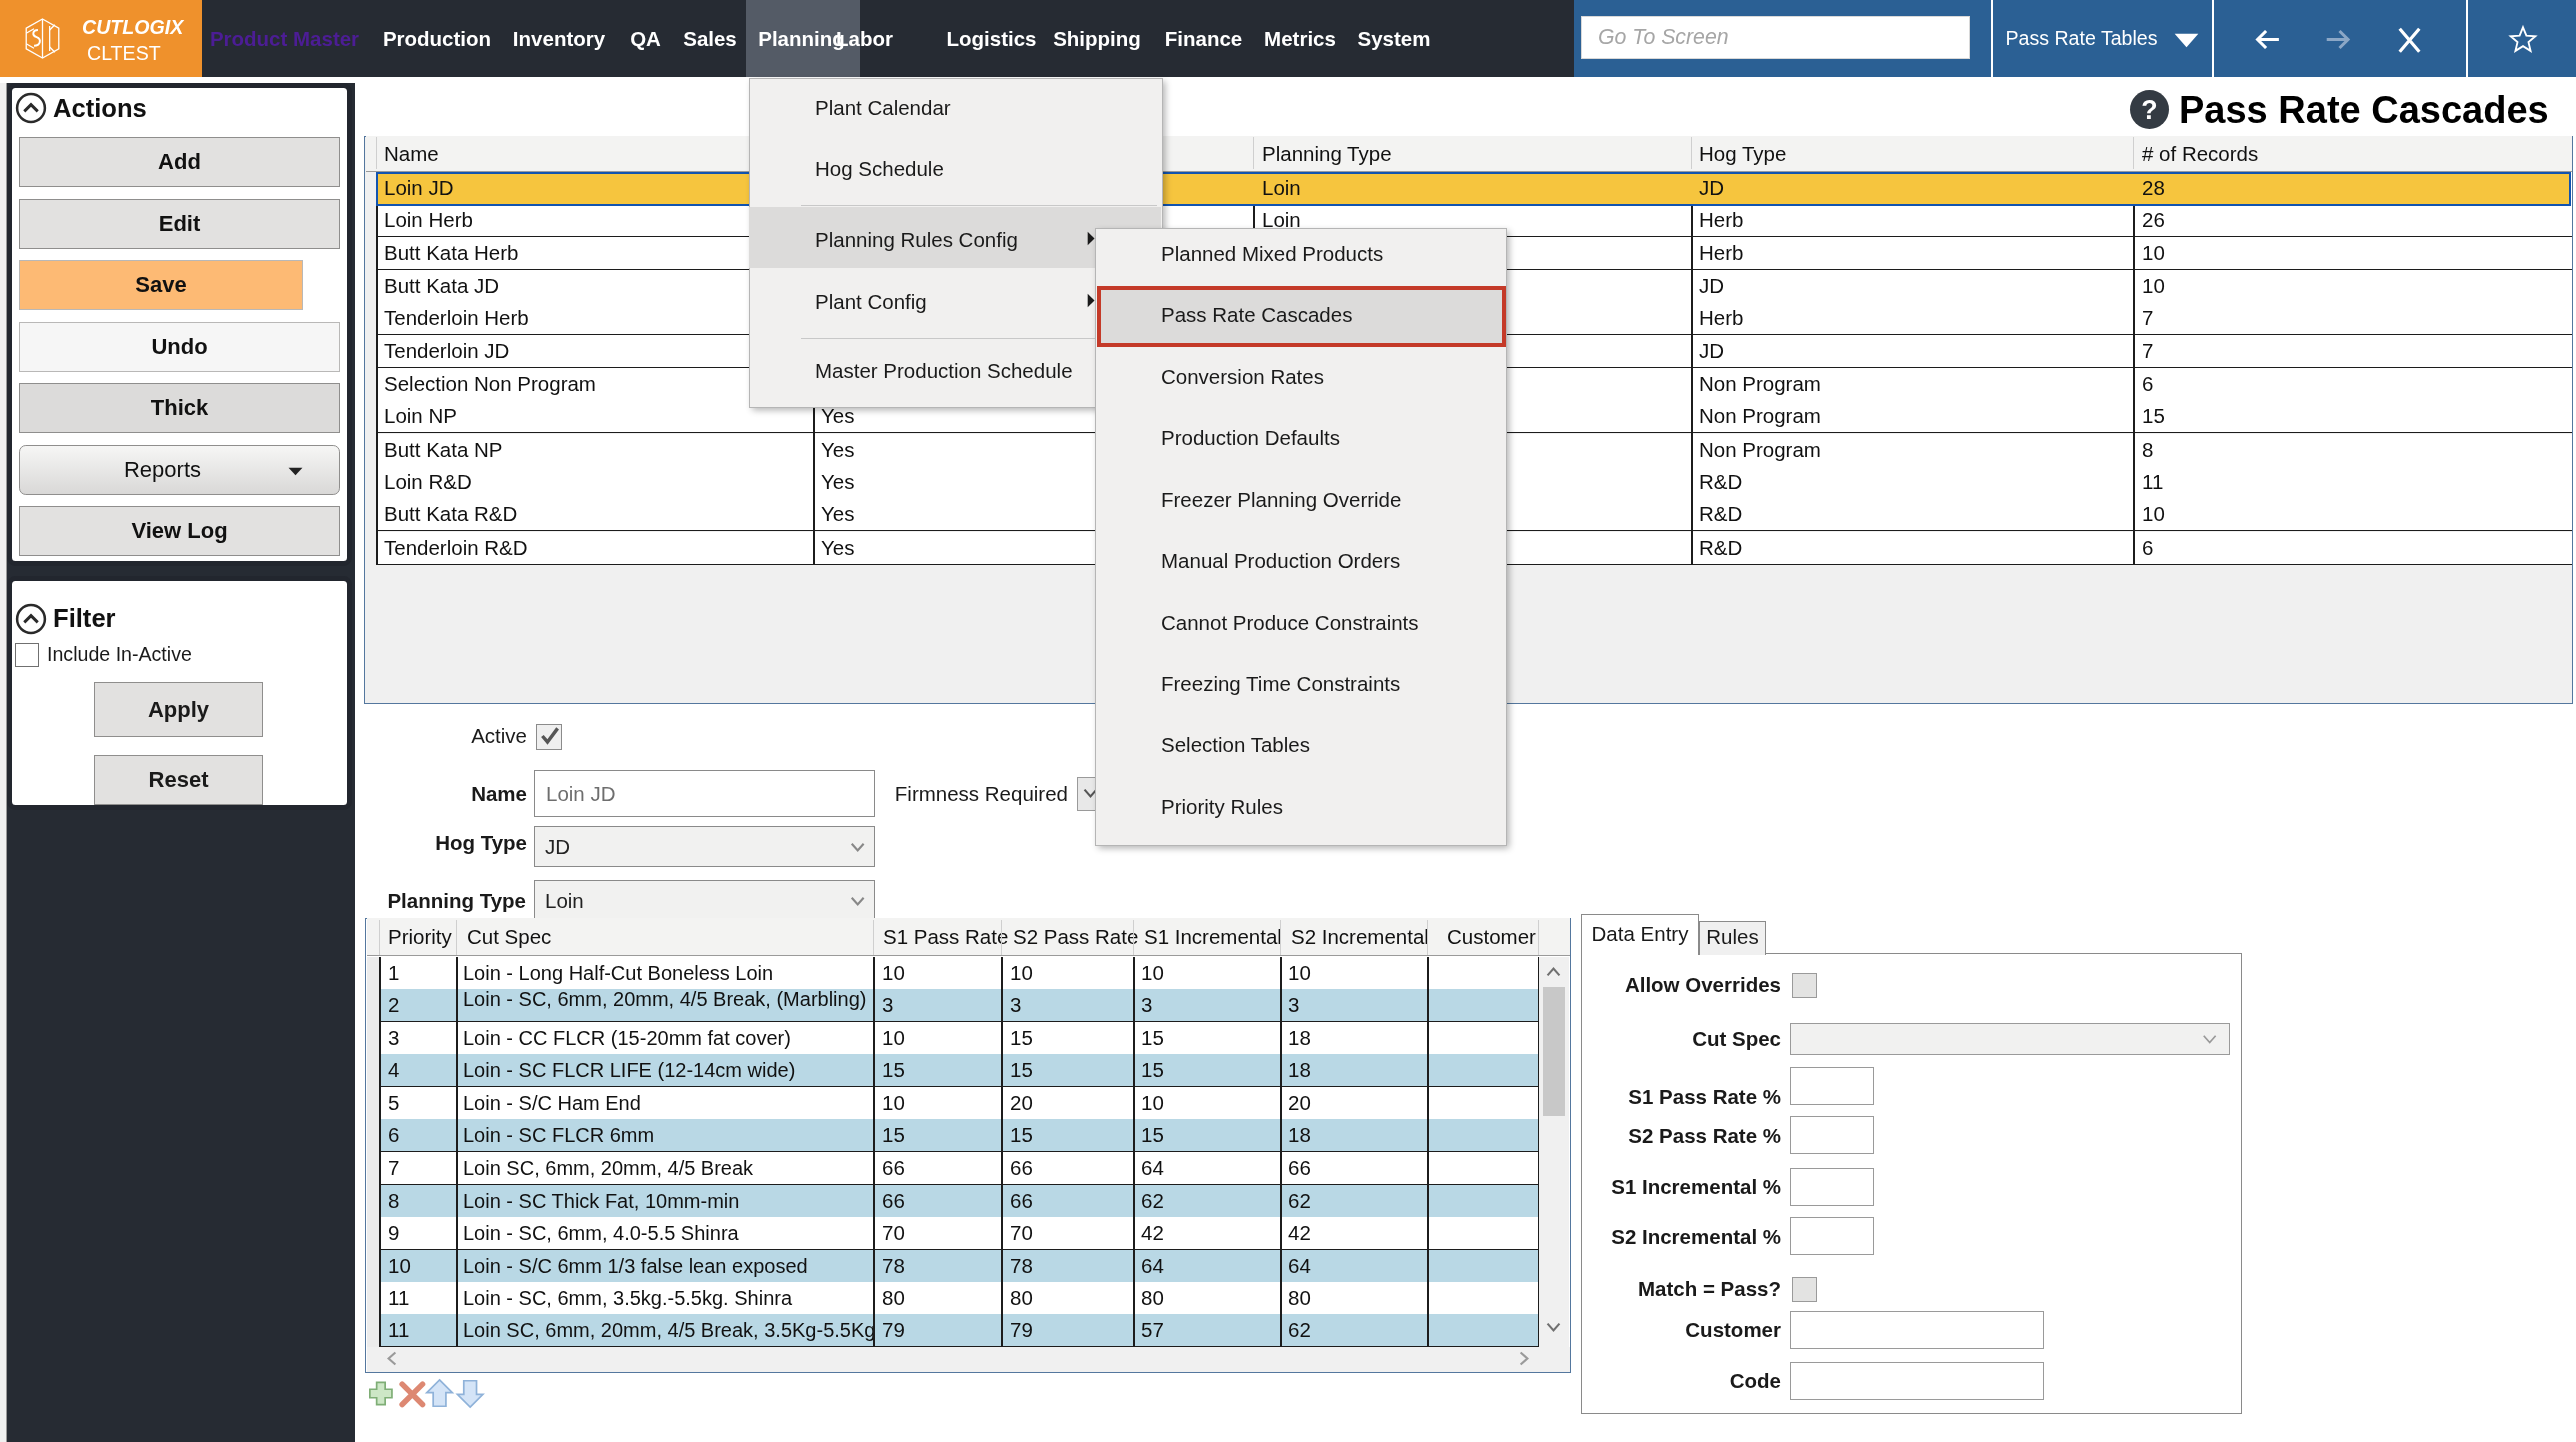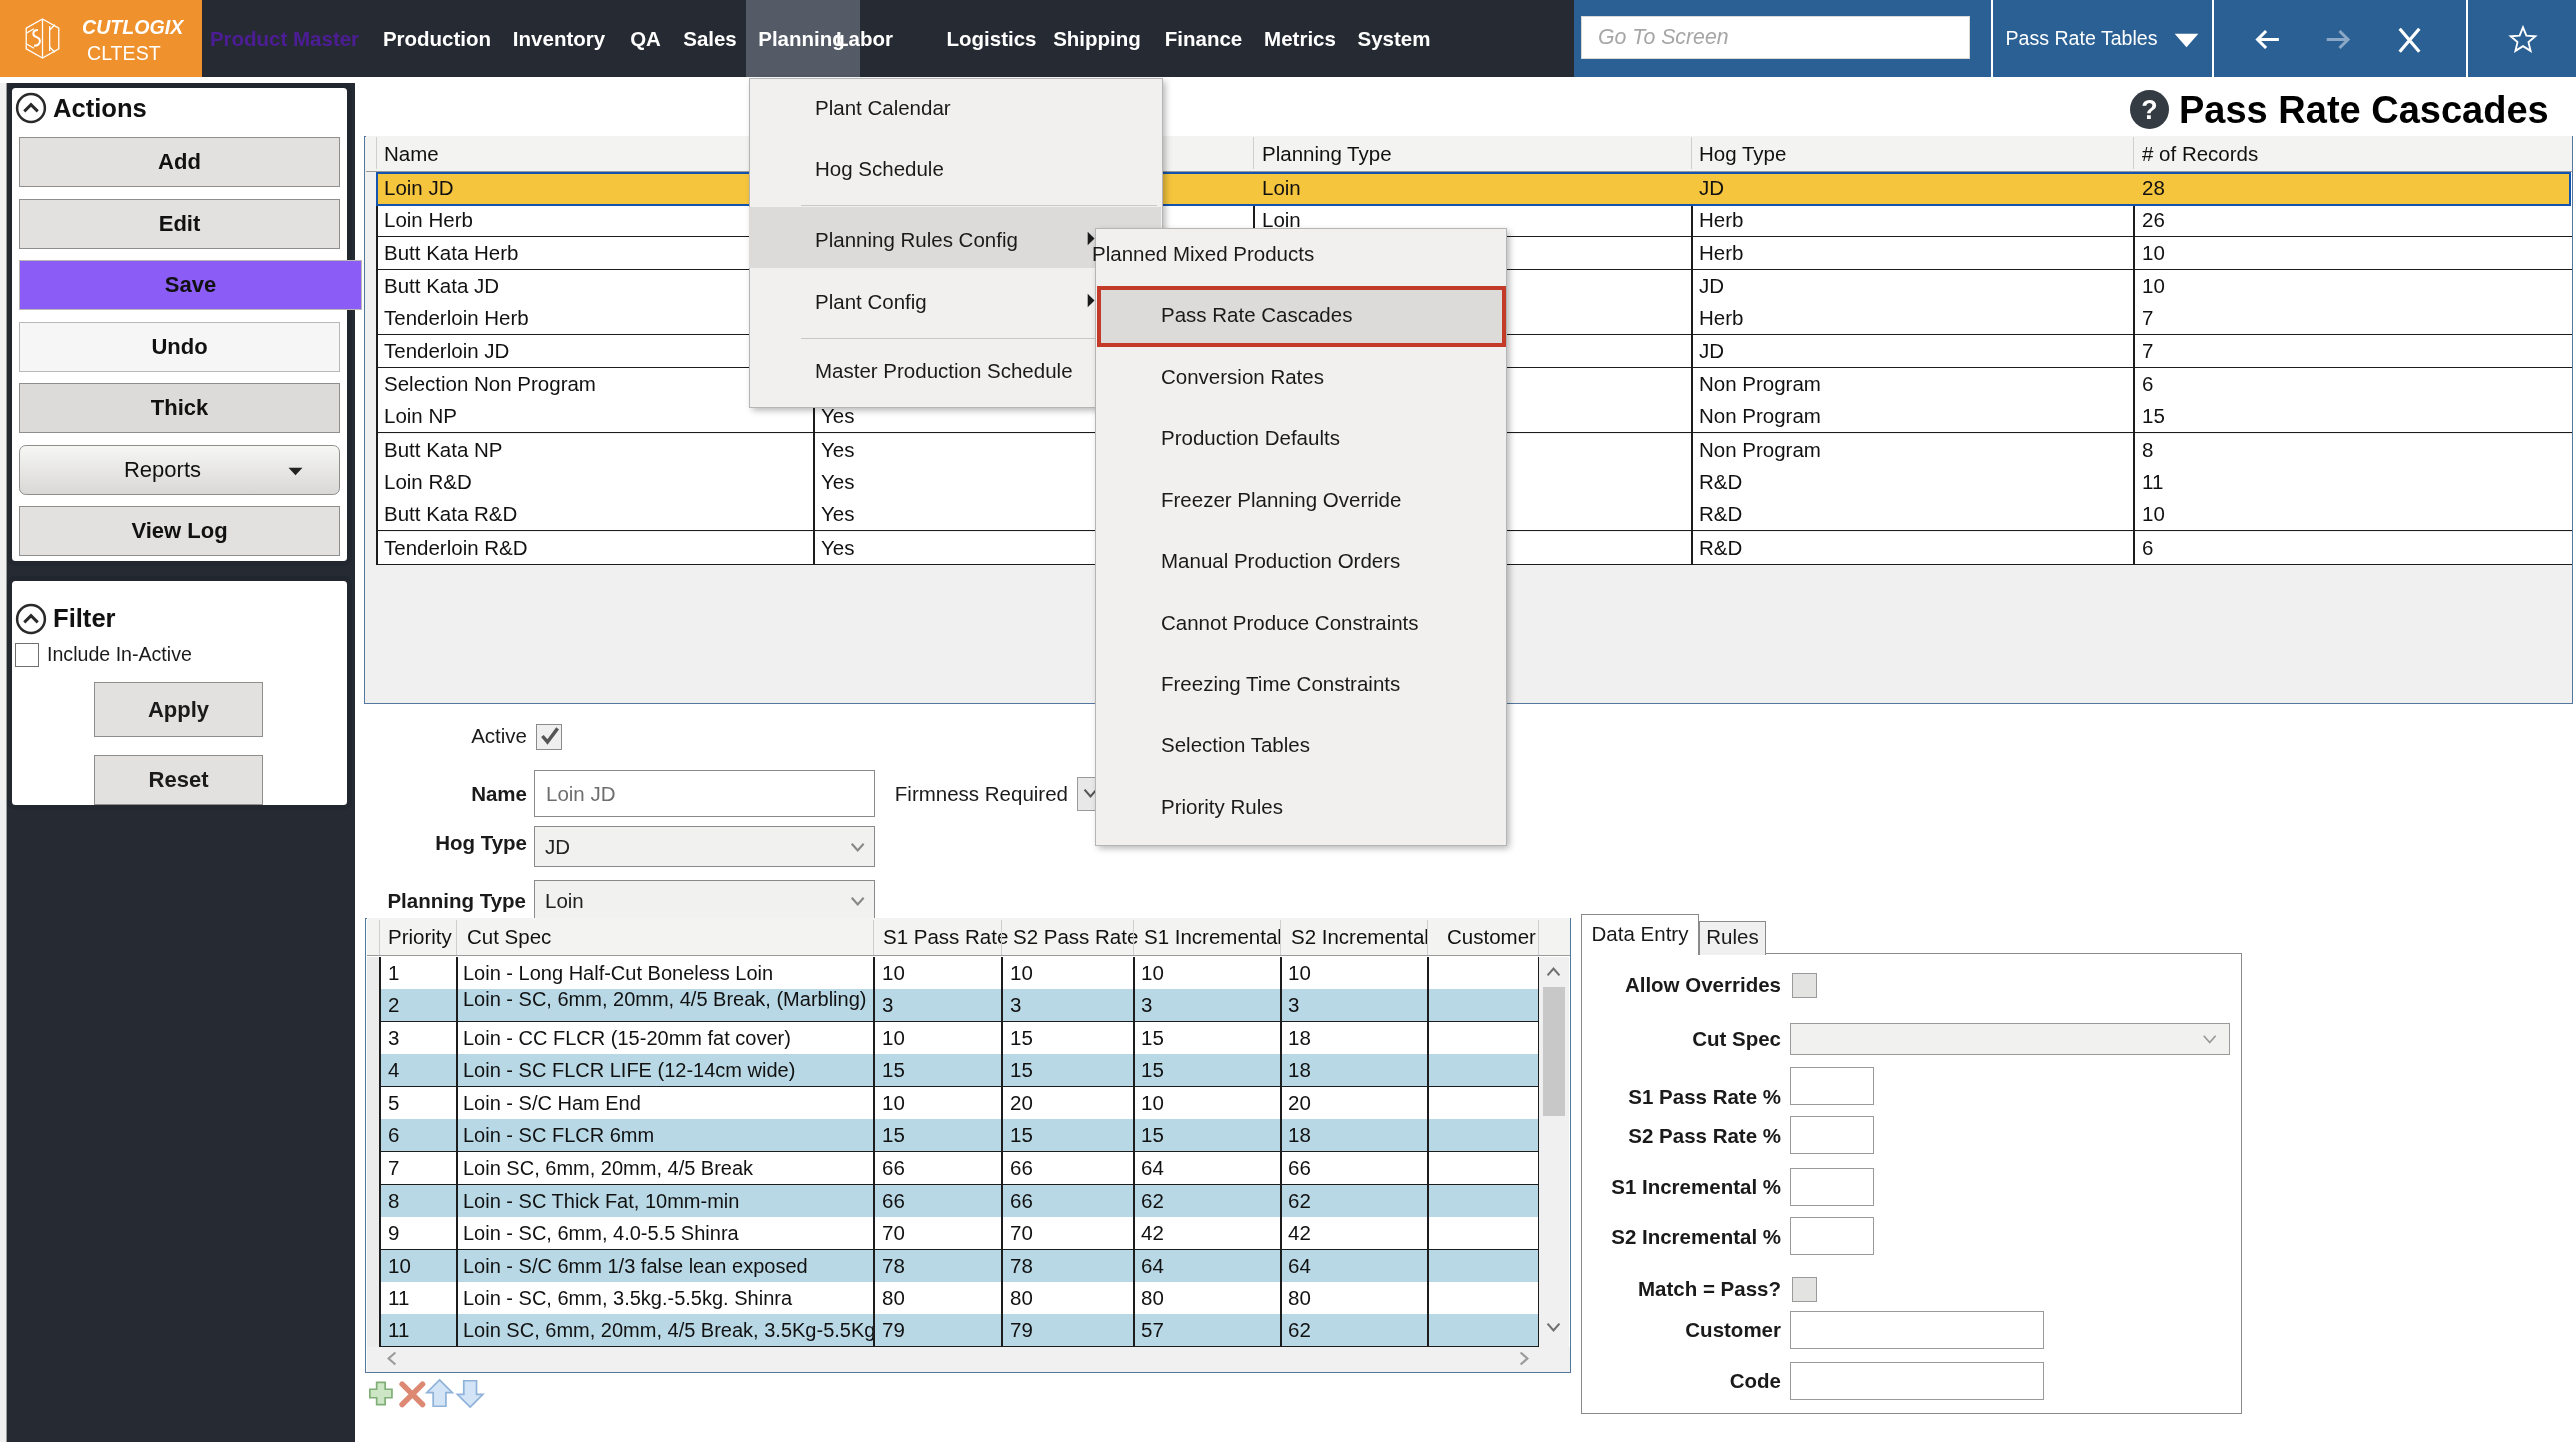--- a/index.html
+++ b/index.html
@@ -63,21 +63,21 @@
 <div style="left:0px;top:83px;width:6.8px;height:1360px;background:#f0f0f0;border-right:0.9px solid #999;"></div>
 <div style="left:6.8px;top:83px;width:348px;height:1360px;background:#262b33;"></div>
 <div style="left:6.8px;top:83px;width:345px;height:483px;background:#fff;border:5.1px solid #22262e;border-radius:8.5px;"></div>
 <svg style="left:15.4px;top:92px" width="32" height="32" viewBox="0 0 38 38">
     <circle cx="19" cy="19" r="16.5" fill="#fff" stroke="#2a2a2a" stroke-width="3"></circle>
     <path d="M11 23 L19 15 L27 23" fill="none" stroke="#2a2a2a" stroke-width="3.5"></path>
   </svg>
 <div style="left:53px;top:88px;width:171px;height:41px;display:flex;align-items:center;font-weight:bold;font-size:25.6px;color:#111;">Actions</div>
 <div style="left:19px;top:137px;width:321px;height:50px;display:flex;align-items:center;background:#e2e1e0;border:1.7px solid #8f8e8d;font-weight:bold;font-size:22px;justify-content:center;color:#111;">Add</div>
 <div style="left:19px;top:199px;width:321px;height:50px;display:flex;align-items:center;background:#e2e1e0;border:1.7px solid #8f8e8d;font-weight:bold;font-size:22px;justify-content:center;color:#111;">Edit</div>
-<div style="left:19px;top:260px;width:343px;height:50px;display:flex;align-items:center;background:#8b5cf6;border:1.7px solid #b9b8b7;font-weight:bold;font-size:22px;justify-content:center;color:#111;">Save</div>
+<div style="left:19px;top:260px;width:284px;height:50px;display:flex;align-items:center;background:#fdba74;border:1.7px solid #b9b8b7;font-weight:bold;font-size:22px;justify-content:center;color:#111;">Save</div>
 <div style="left:19px;top:322px;width:321px;height:50px;display:flex;align-items:center;background:#f6f6f6;border:1.7px solid #b9b8b7;font-weight:bold;font-size:22px;justify-content:center;color:#111;">Undo</div>
 <div style="left:19px;top:383px;width:321px;height:50px;display:flex;align-items:center;background:#dcdbda;border:1.7px solid #8f8e8d;font-weight:bold;font-size:22px;justify-content:center;color:#111;">Thick</div>
 <div style="left:19px;top:445px;width:321px;height:50px;display:flex;align-items:center;border-radius:6.8px;background:linear-gradient(#f6f6f5,#d9d8d7);border:1.7px solid #8f8e8d;font-size:22px;justify-content:center;color:#111;padding-right:34px;">Reports</div>
 <div style="left:19px;top:506px;width:321px;height:50px;display:flex;align-items:center;background:#e2e1e0;border:1.7px solid #8f8e8d;font-weight:bold;font-size:22px;justify-content:center;color:#111;">View Log</div>
 <svg style="left:287px;top:466px" width="17" height="11" viewBox="0 0 22 14">
     <path d="M2 2 L20 2 L11 12 Z" fill="#222"></path>
   </svg>
 <div style="left:6.8px;top:576px;width:345px;height:234px;background:#fff;border:5.1px solid #22262e;border-radius:8.5px;"></div>
 <svg style="left:15.4px;top:603px" width="32" height="32" viewBox="0 0 38 38">
     <circle cx="19" cy="19" r="16.5" fill="#fff" stroke="#2a2a2a" stroke-width="3"></circle>
@@ -402,21 +402,21 @@
 <div style="left:801px;top:205px;width:356px;height:0.9px;background:#c8c8c8;"></div>
 <div style="left:801px;top:338px;width:356px;height:0.9px;background:#c8c8c8;"></div>
 <svg style="left:1086px;top:230px" width="10.2" height="17" viewBox="0 0 12 20">
     <path d="M2 2 L10 10 L2 18 Z" fill="#1a1a1a"></path>
   </svg>
 <svg style="left:1086px;top:292px" width="10.2" height="17" viewBox="0 0 12 20">
     <path d="M2 2 L10 10 L2 18 Z" fill="#1a1a1a"></path>
   </svg>
 <div style="left:1095px;top:228px;width:412px;height:618px;background:#f1f0ef;border:0.9px solid #b5b5b5;box-shadow:3.4px 3.4px 6.8px rgba(0,0,0,0.3);"></div>
 <div style="left:1097px;top:286px;width:409px;height:61px;background:#dcdbda;border:4.3px solid #c43a28;"></div>
-<div style="left:1092px;top:240px;width:333px;height:27px;display:flex;align-items:center;font-size:20.5px;color:#1a1a1a;">Planned Mixed Products</div>
+<div style="left:1161px;top:240px;width:333px;height:27px;display:flex;align-items:center;font-size:20.5px;color:#1a1a1a;">Planned Mixed Products</div>
 <div style="left:1161px;top:301px;width:333px;height:27px;display:flex;align-items:center;font-size:20.5px;color:#1a1a1a;">Pass Rate Cascades</div>
 <div style="left:1161px;top:363px;width:333px;height:27px;display:flex;align-items:center;font-size:20.5px;color:#1a1a1a;">Conversion Rates</div>
 <div style="left:1161px;top:424px;width:333px;height:27px;display:flex;align-items:center;font-size:20.5px;color:#1a1a1a;">Production Defaults</div>
 <div style="left:1161px;top:486px;width:333px;height:27px;display:flex;align-items:center;font-size:20.5px;color:#1a1a1a;">Freezer Planning Override</div>
 <div style="left:1161px;top:547px;width:333px;height:27px;display:flex;align-items:center;font-size:20.5px;color:#1a1a1a;">Manual Production Orders</div>
 <div style="left:1161px;top:609px;width:333px;height:27px;display:flex;align-items:center;font-size:20.5px;color:#1a1a1a;">Cannot Produce Constraints</div>
 <div style="left:1161px;top:670px;width:333px;height:27px;display:flex;align-items:center;font-size:20.5px;color:#1a1a1a;">Freezing Time Constraints</div>
 <div style="left:1161px;top:731px;width:333px;height:27px;display:flex;align-items:center;font-size:20.5px;color:#1a1a1a;">Selection Tables</div>
 <div style="left:1161px;top:793px;width:333px;height:27px;display:flex;align-items:center;font-size:20.5px;color:#1a1a1a;">Priority Rules</div>
 

